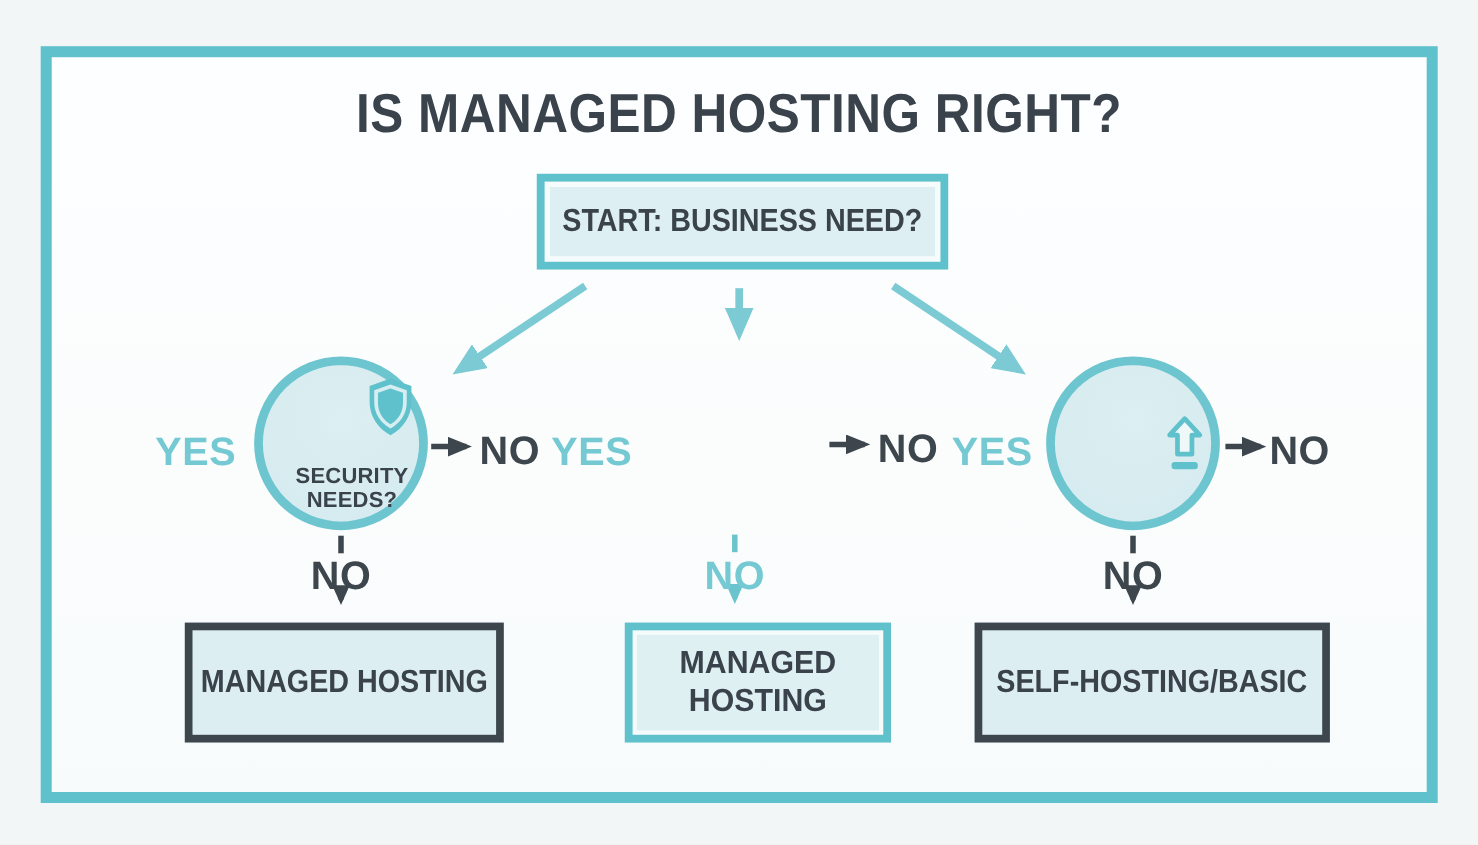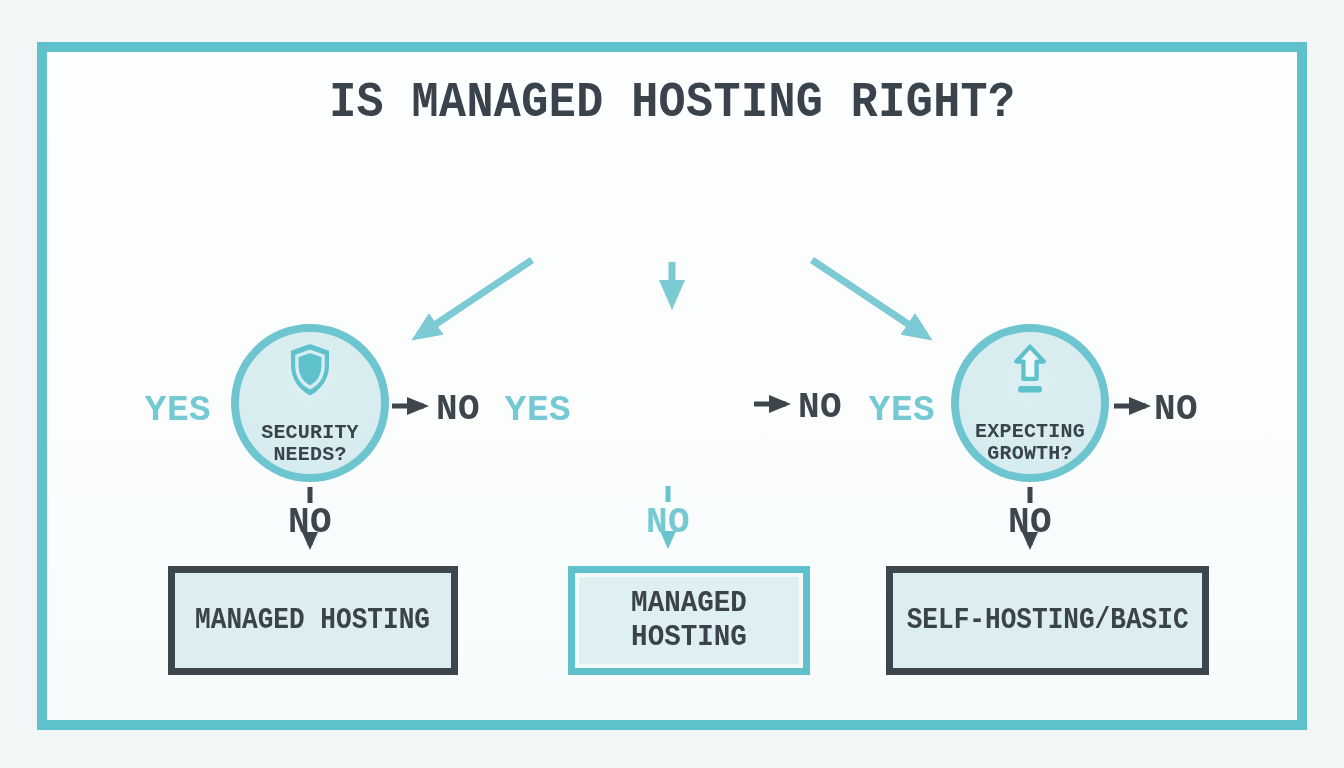--- a/index.html
+++ b/index.html
@@ -8,39 +8,39 @@
     background:#f2f6f7;
     font-family:"Liberation Sans","DejaVu Sans",sans-serif;
     -webkit-font-smoothing:antialiased;
   }
   .frame{
     position:absolute;left:37px;top:42px;width:1270px;height:688px;
     box-sizing:border-box;border:10px solid var(--teal,#5ec1cb);
     background:linear-gradient(180deg,#fdfeff 0%,#fbfdfd 60%,#f7fbfc 100%);
     z-index:0;
   }
-  .layer{position:absolute;inset:0;z-index:2;font-family:Liberation Mono, monospace;}
+  .layer{position:absolute;inset:0;z-index:2;}
   svg.connectors{position:absolute;inset:0;z-index:1;pointer-events:none;}
   .cond{display:inline-block;transform:scaleX(0.9);transform-origin:center;white-space:nowrap;}
   .title{
     position:absolute;left:0;right:0;top:74px;text-align:center;
     font-size:50px;font-weight:700;letter-spacing:.5px;color:var(--charcoal,#3a424b);
   }
   .start-box{
     position:absolute;left:488px;top:158px;width:374px;height:87px;box-sizing:border-box;
     border:7px solid var(--teal,#5ec1cb);background:var(--node-fill,#ddeff2);
     box-shadow:inset 0 0 0 5px rgba(250,253,253,.85);
     display:flex;align-items:center;justify-content:center;
   }
   .start-box .lbl{font-size:29px;font-weight:700;color:var(--charcoal,#3a424b);}
   .decision{
     position:absolute;width:158px;height:158px;box-sizing:border-box;border-radius:50%;
     border:8px solid #6cc5cf;
     background:radial-gradient(circle at 50% 35%,#dcEFf2 0%,#d7ecf0 70%,#d3eaee 100%);
-    display:flex;flex-direction:column;align-items:center;justify-content:center;gap:23px;
+    display:flex;flex-direction:column;align-items:flex-end;justify-content:center;gap:23px;
     padding-top:2px;
   }
   .decision .q{
     font-size:20px;font-weight:700;line-height:1.12;color:var(--charcoal,#3a424b);
     text-align:center;width:122px;letter-spacing:.2px;
   }
   .side-label{position:absolute;font-size:36px;font-weight:700;letter-spacing:.5px;}
   .yes{color:var(--teal-text,#74c9d3);width:100px;text-align:center;}
   .no-right{color:var(--arrow-dark,#3d454d);}
   .no-down{width:100px;text-align:center;}
@@ -92,20 +92,23 @@
     <line x1="668" y1="486" x2="668" y2="502" stroke="#6ac4ce" stroke-width="5"></line>
     <line x1="668" y1="536" x2="668" y2="544" stroke="#6ac4ce" stroke-width="5" marker-end="url(#ahTealSm)"></line>
     <line x1="1030" y1="487" x2="1030" y2="503" stroke="#3d454d" stroke-width="5"></line>
     <line x1="1030" y1="537" x2="1030" y2="545" stroke="#3d454d" stroke-width="5" marker-end="url(#ahDarkSm)"></line>
   </svg>
 
   <div class="layer">
 
     <div class="title"><span class="cond">IS MANAGED HOSTING RIGHT?</span></div>
 
+    <div class="start-box">
+      <span class="lbl cond">START: BUSINESS NEED?</span>
+    </div>
 
     <div class="decision" style="left:231px;top:324px;">
       <svg width="52" height="57" viewBox="0 0 24 27">
         <path d="M12 1 L21 4.2 V11 C21 17.6 17.2 22.6 12 25.4 C6.8 22.6 3 17.6 3 11 V4.2 Z" fill="#5ec1cb"></path>
         <path d="M12 4.4 L18.2 6.6 V11.2 C18.2 15.9 15.6 19.6 12 21.6 C8.4 19.6 5.8 15.9 5.8 11.2 V6.6 Z" fill="none" stroke="#d6eef1" stroke-width="1.6"></path>
       </svg>
       <div class="q">SECURITY NEEDS?</div>
     </div>
     <div class="side-label yes" style="left:128px;top:390px;">YES</div>
     <div class="side-label no-right" style="left:436px;top:389px;">NO</div>
@@ -113,21 +116,20 @@
 
     <div class="side-label yes" style="left:488px;top:390px;">YES</div>
     <div class="side-label no-right" style="left:798px;top:387px;">NO</div>
     <div class="side-label no-down teal" style="left:618px;top:502px;">NO</div>
 
     <div class="decision" style="left:951px;top:324px;">
       <svg width="48" height="55" viewBox="0 0 40 46">
         <path d="M20 3 L31.5 15.5 H25.5 V30 H14.5 V15.5 H8.5 Z" fill="#eef8f9" stroke="#5ec1cb" stroke-width="3.6" stroke-linejoin="round"></path>
         <rect x="10" y="36" width="20" height="5.5" rx="2.5" fill="#5ec1cb"></rect>
       </svg>
-      <div class="q">EXPECTING GROWTH?</div>
     </div>
     <div class="side-label yes" style="left:852px;top:390px;">YES</div>
     <div class="side-label no-right" style="left:1154px;top:389px;">NO</div>
     <div class="side-label no-down dark" style="left:980px;top:502px;">NO</div>
 
     <div class="outcome dark" style="left:168px;width:290px;">
       <span class="lbl cond">MANAGED HOSTING</span>
     </div>
     <div class="outcome teal wrap" style="left:568px;width:242px;">
       <span class="lbl">MANAGED HOSTING</span>

